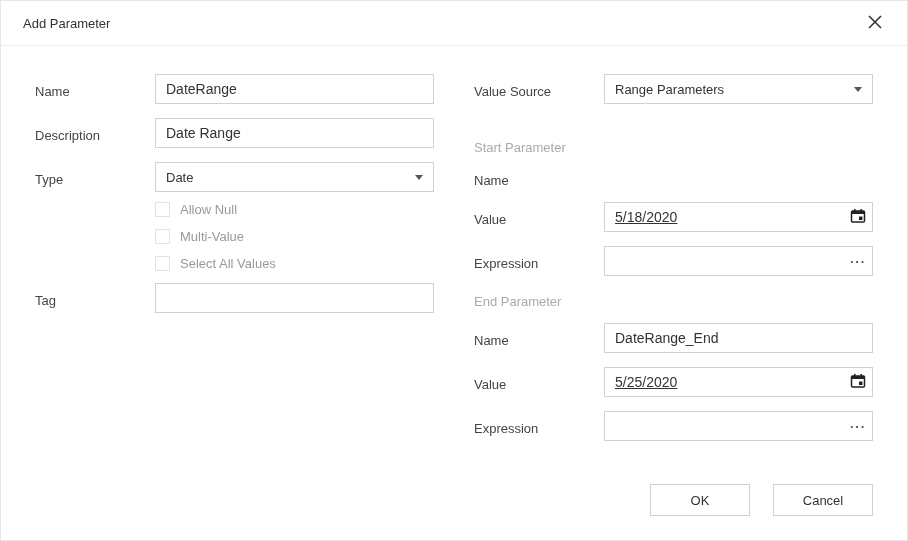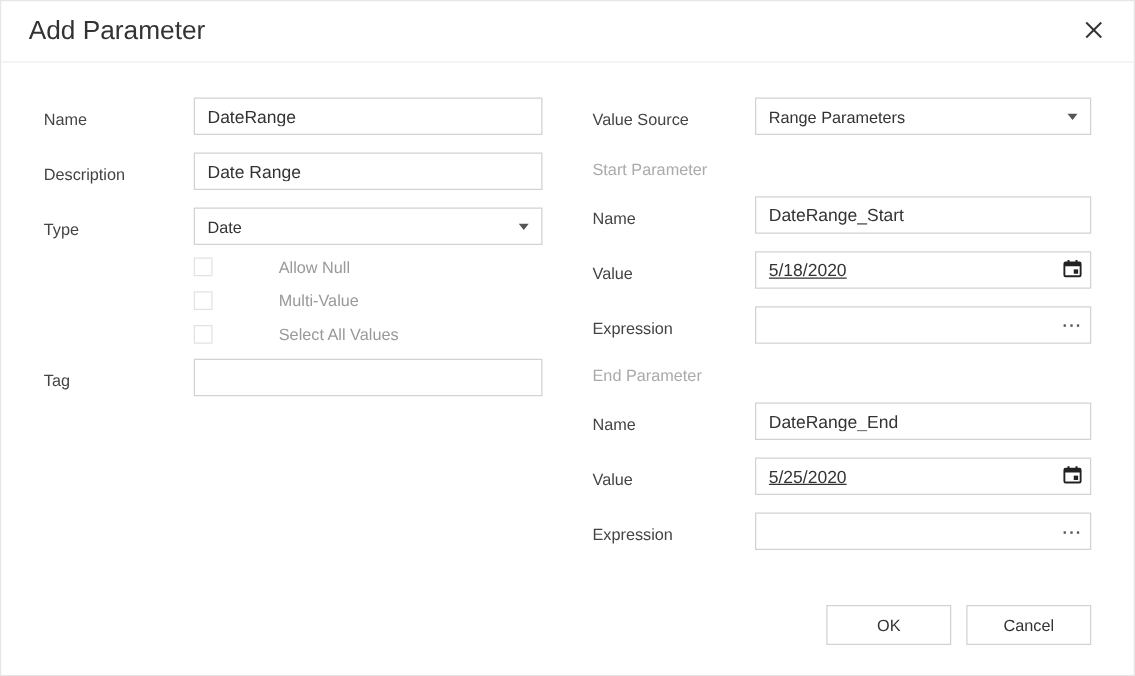--- a/index.html
+++ b/index.html
@@ -19,21 +19,21 @@
     flex-direction: column;
   }
   .dialog-header {
     display: flex;
     align-items: center;
     justify-content: space-between;
     padding: 12px 22px 12px 22px;
     border-bottom: 1px solid #eee;
   }
   .dialog-title {
-    font-size: 21px;
+    font-size: 13px;
     font-weight: 400;
     color: #333;
   }
   .close-btn {
     width: 20px; height: 20px;
     display:flex; align-items:center; justify-content:center;
     cursor: pointer;
     color: #333;
   }
   .close-btn svg { width:14px; height:14px; stroke:#333; stroke-width:1.6; }
@@ -104,47 +104,47 @@
     border: 1px solid #c8c8c8;
     margin-right: 10px;
     display:flex; align-items:center; justify-content:center;
     background: #fff;
   }
   .checkbox.disabled { border-color: #e2e2e2; }
   .checkbox.checked { border-color: #1177d1; }
   .checkbox.checked svg { display:block; }
   .checkbox svg { display:none; width:11px; height:11px; stroke:#1177d1; stroke-width:2.2; fill:none; }
   .check-label { color: #444; }
-  .check-label.disabled { color: #999; margin-left: 43px; }
+  .check-label.disabled { color: #999; }
   .section-title {
     color: #aaa;
     font-size: 13px;
     margin: 18px 0 14px 0;
   }
-  .section-title.first { margin-top: 20px; }
+  .section-title.first { margin-top: 36px; }
   .input-with-icon {
     position: relative;
     width: 100%;
   }
   .input-with-icon .text-input { padding-right: 34px; text-decoration: underline; }
   .input-icon {
     position: absolute;
     right: 6px;
     top: 50%;
     transform: translateY(-50%);
     width: 18px; height: 18px;
     display:flex; align-items:center; justify-content:center;
     cursor: pointer;
   }
   .cal-icon svg { width:16px; height:16px; fill:#333; }
   .ellipsis-icon { color:#555; font-weight:bold; letter-spacing:1px; font-size:13px; }
   .dialog-footer {
     display: flex;
     justify-content: flex-end;
-    gap: 12px;
+    gap: 23px;
     padding: 12px 34px 24px 34px;
   }
   .btn {
     min-width: 100px;
     height: 32px;
     border: 1px solid #d2d2d2;
     background: #fff;
     cursor: pointer;
     font-size: 13px;
     color: #333;
@@ -235,23 +235,20 @@
             <span>Range Parameters</span>
             <span class="caret"></span>
           </div>
         </div>
       </div>
 
       <div class="section-title first">Start Parameter</div>
 
       <div class="form-row">
         <div class="form-label">Name</div>
-        <div class="form-control-wrap">
-          <input class="text-input" value="DateRange_Start" style="">
-        </div>
       </div>
 
       <div class="form-row">
         <div class="form-label">Value</div>
         <div class="form-control-wrap">
           <div class="input-with-icon">
             <input class="text-input" value="5/18/2020" style="">
             <span class="input-icon cal-icon">
               <span>
                 <svg viewBox="0 0 16 16">

